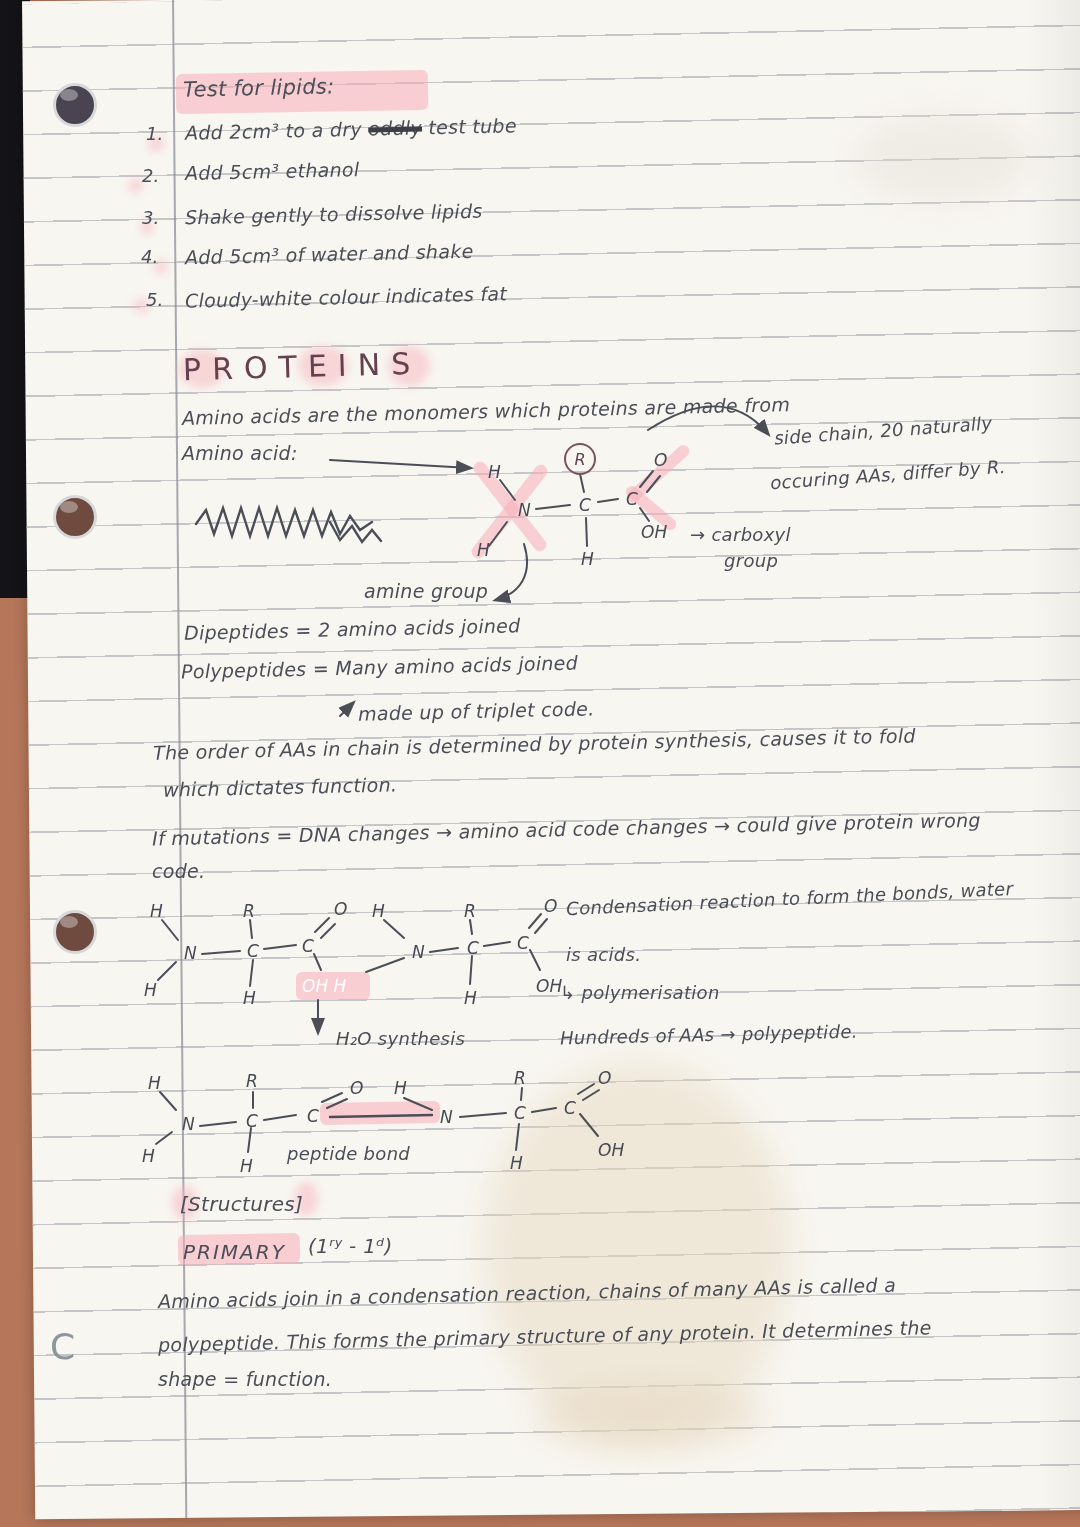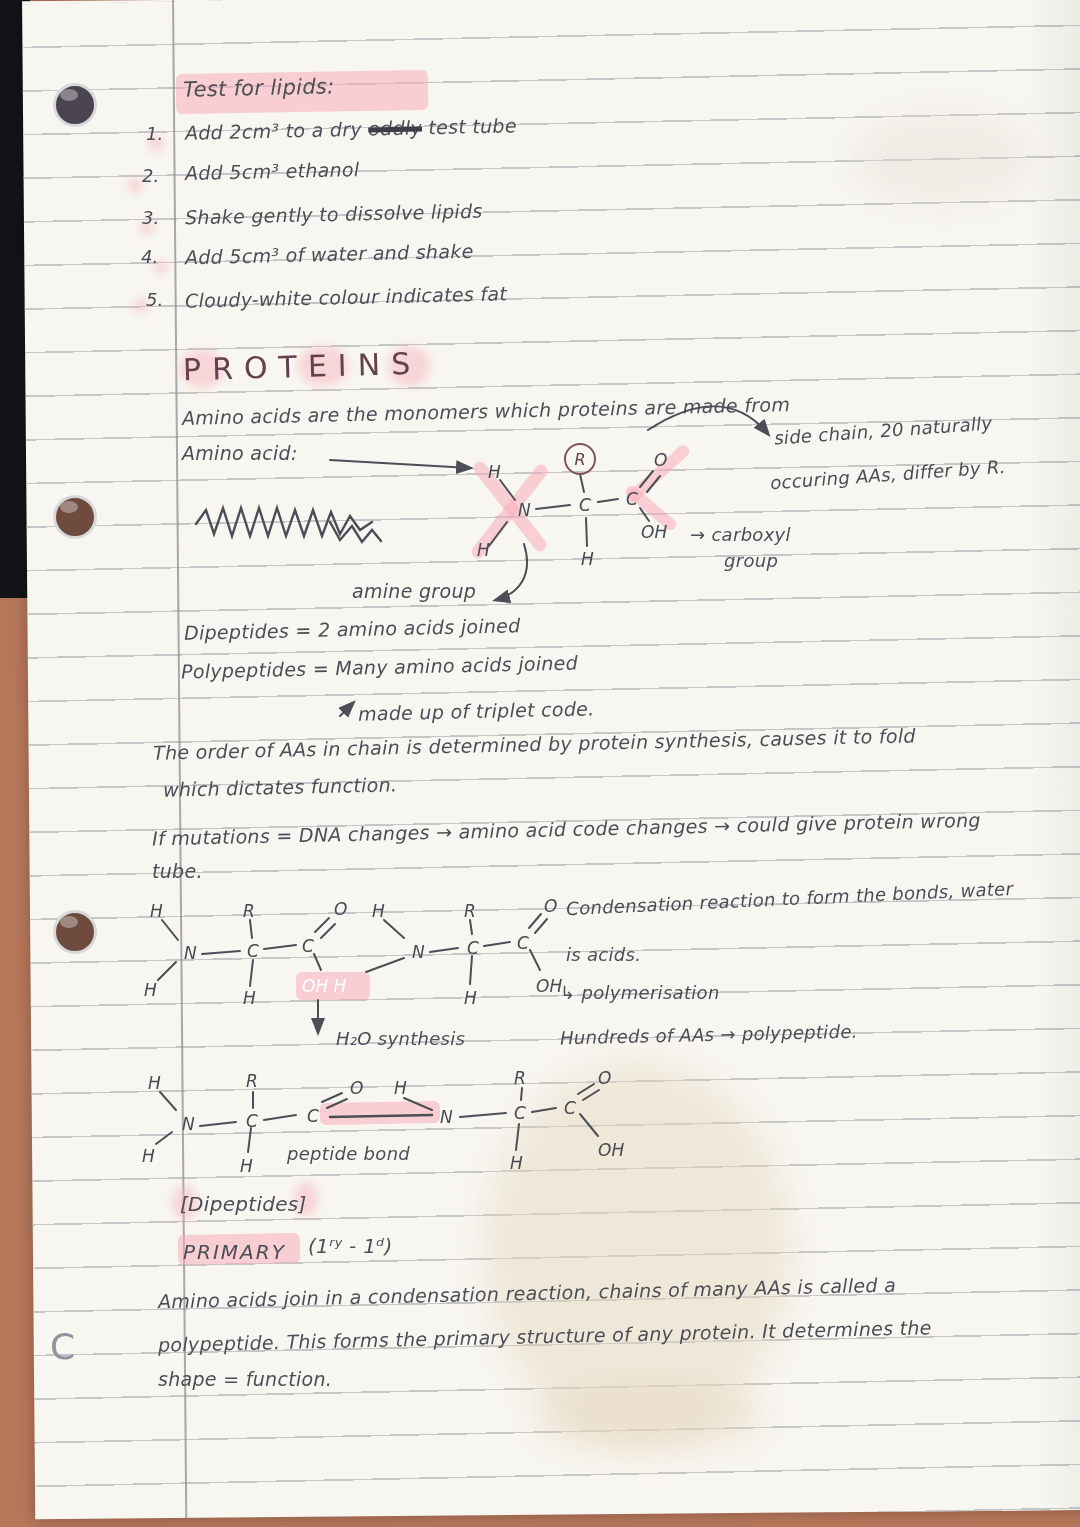--- a/index.html
+++ b/index.html
@@ -196,28 +196,28 @@
   <span class="atom" style="left:488px;top:462px;">H</span>
   <span class="atom" style="left:518px;top:500px;">N</span>
   <span class="atom" style="left:477px;top:540px;">H</span>
   <span class="rcircle" style="left:564px;top:443px;">R</span>
   <span class="atom" style="left:579px;top:495px;">C</span>
   <span class="atom" style="left:626px;top:489px;">C</span>
   <span class="atom" style="left:654px;top:450px;">O</span>
   <span class="atom" style="left:641px;top:522px;">OH</span>
   <span class="atom" style="left:581px;top:549px;">H</span>
 
-  <div class="hw" style="left:352px;top:580px;">amine group</div>
+  <div class="hw" style="left:364px;top:580px;">amine group</div>
   <div class="hw tilt1" style="left:184px;top:618px;">Dipeptides = 2 amino acids joined</div>
   <div class="hw tilt1" style="left:181px;top:656px;">Polypeptides = Many amino acids joined</div>
   <div class="hw tilt1" style="left:358px;top:700px;">made up of triplet code.</div>
   <div class="hw tilt1" style="left:153px;top:733px;">The order of AAs in chain is determined by protein synthesis, causes it to fold</div>
   <div class="hw tilt1" style="left:163px;top:776px;">which dictates function.</div>
   <div class="hw tilt1" style="left:152px;top:818px;">If mutations = DNA changes → amino acid code changes → could give protein wrong</div>
-  <div class="hw" style="left:152px;top:860px;">tube.</div>
+  <div class="hw" style="left:152px;top:860px;">code.</div>
 
   <span class="atom" style="left:150px;top:901px;">H</span>
   <span class="atom" style="left:184px;top:943px;">N</span>
   <span class="atom" style="left:144px;top:980px;">H</span>
   <span class="atom" style="left:243px;top:901px;">R</span>
   <span class="atom" style="left:247px;top:941px;">C</span>
   <span class="atom" style="left:243px;top:988px;">H</span>
   <span class="atom" style="left:302px;top:936px;">C</span>
   <span class="atom" style="left:334px;top:899px;">O</span>
   <span class="atom" style="left:302px;top:976px;color:#ffffff;">OH H</span>
@@ -247,21 +247,21 @@
   <span class="atom" style="left:394px;top:1078px;">H</span>
   <span class="atom" style="left:440px;top:1107px;">N</span>
   <span class="atom" style="left:514px;top:1068px;">R</span>
   <span class="atom" style="left:514px;top:1103px;">C</span>
   <span class="atom" style="left:510px;top:1153px;">H</span>
   <span class="atom" style="left:564px;top:1098px;">C</span>
   <span class="atom" style="left:598px;top:1068px;">O</span>
   <span class="atom" style="left:598px;top:1140px;">OH</span>
   <div class="hw fs18" style="left:287px;top:1143px;">peptide bond</div>
 
-  <div class="hw fs20" style="left:180px;top:1192px;">[Dipeptides]</div>
+  <div class="hw fs20" style="left:180px;top:1192px;">[Structures]</div>
   <div class="hw fs20" style="left:183px;top:1240px;letter-spacing:2px;">PRIMARY</div>
   <div class="hw fs20" style="left:308px;top:1234px;">(1ʳʸ - 1ᵈ)</div>
   <div class="hw tilt1" style="left:158px;top:1282px;">Amino acids join in a condensation reaction, chains of many AAs is called a</div>
   <div class="hw tilt1" style="left:158px;top:1325px;">polypeptide. This forms the primary structure of any protein. It determines the</div>
   <div class="hw" style="left:158px;top:1368px;">shape = function.</div>
 
   <div class="cmark" style="left:50px;top:1326px;">C</div>
 </div>
 
 </body></html>

